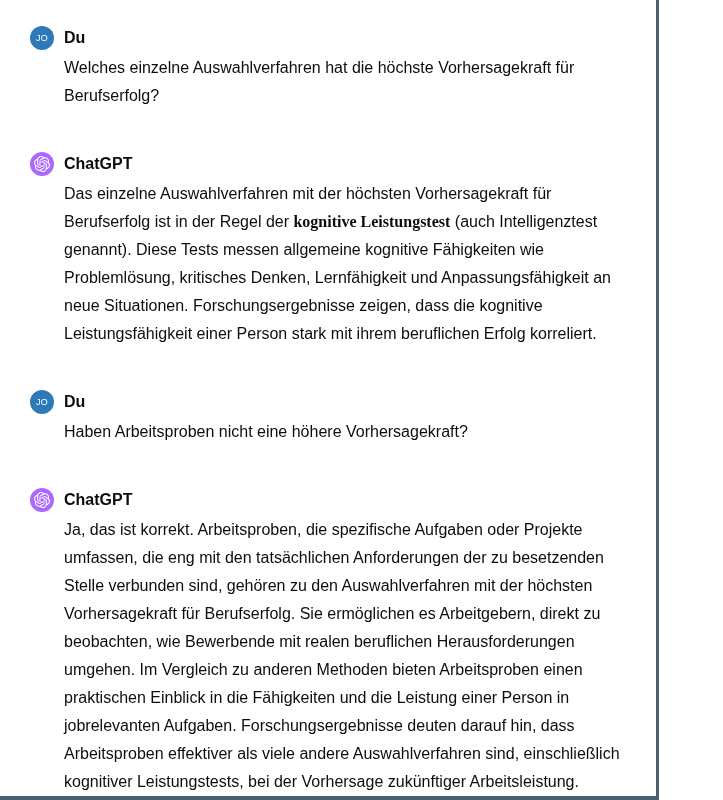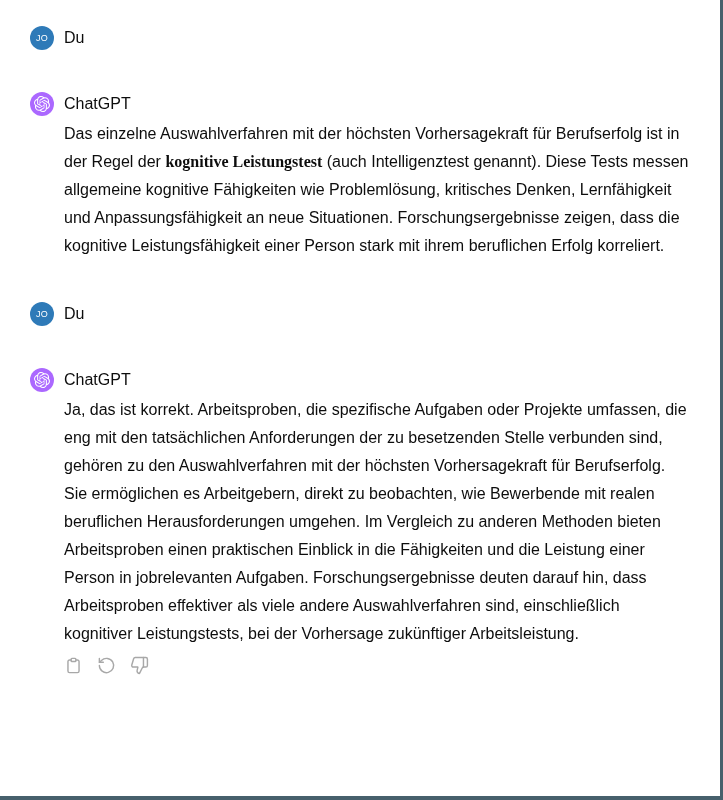--- a/index.html
+++ b/index.html
@@ -6,42 +6,42 @@
     --border-color:#47606c;
     --user-avatar-bg:#2e7ab8;
     --assistant-avatar-bg:#ab68ff;
     --text-color:#0d0d0d;
     --icon-color:#a8a8a8;
   }
   *{margin:0;padding:0;box-sizing:border-box;}
   html,body{background:#fff;}
   body{font-family:"Liberation Sans","DejaVu Sans",sans-serif;color:var(--text-color);}
   .page{
-    width:723px;height:800px;
+    width:659px;height:800px;
     background:#fff;
     border-right:3px solid var(--border-color);
     border-bottom:4px solid var(--border-color);
     overflow:hidden;
   }
   .conversation{padding:26px 30px 0 30px;}
   .message{margin-bottom:42px;}
   .message:last-child{margin-bottom:0;}
   .msg-header{display:flex;align-items:center;gap:10px;margin-bottom:4px;}
   .avatar{
     width:24px;height:24px;border-radius:50%;
     display:flex;align-items:center;justify-content:center;
     flex:0 0 24px;
   }
   .avatar.user{background:var(--user-avatar-bg);}
   .avatar.assistant{background:var(--assistant-avatar-bg);}
   .avatar .initials{
     color:#fff;font-size:9px;font-weight:400;letter-spacing:.3px;line-height:1;
   }
   .avatar svg{width:16px;height:16px;display:block;}
-  .author{font-weight:400;font-size:16px;line-height:24px;color:var(--text-color);}
+  .author{font-weight:700;font-size:16px;line-height:24px;color:var(--text-color);}
   .msg-body{
     margin-left:34px;
     font-size:16px;line-height:28px;
     max-width:628px;
     color:var(--text-color);
   }
   .msg-body b{font-weight:700;font-family:Liberation Serif, serif;}
   .actions{
     margin-left:32px;margin-top:6px;
     display:flex;align-items:center;gap:10px;
@@ -58,20 +58,21 @@
 <div class="page">
   <div class="conversation">
 
     <div class="message">
       <div class="msg-header">
         <div class="avatar user">
           <span class="initials">JO</span>
         </div>
         <div class="author">Du</div>
       </div>
+      <div class="msg-body">Welches einzelne Auswahlverfahren hat die höchste Vorhersagekraft für Berufserfolg?</div>
     </div>
 
     <div class="message">
       <div class="msg-header">
         <div class="avatar assistant">
           <span>
             <svg viewBox="0 0 24 24" fill="#ffffff" aria-hidden="true">
               <path d="M22.2819 9.8211a5.9847 5.9847 0 0 0-.5157-4.9108 6.0462 6.0462 0 0 0-6.5098-2.9A6.0651 6.0651 0 0 0 4.9807 4.1818a5.9847 5.9847 0 0 0-3.9977 2.9 6.0462 6.0462 0 0 0 .7427 7.0966 5.98 5.98 0 0 0 .511 4.9107 6.051 6.051 0 0 0 6.5146 2.9001A5.9847 5.9847 0 0 0 13.2599 24a6.0557 6.0557 0 0 0 5.7718-4.2058 5.9894 5.9894 0 0 0 3.9977-2.9001 6.0557 6.0557 0 0 0-.7475-7.073zM13.2599 22.4301a4.4755 4.4755 0 0 1-2.8764-1.0408l.1419-.0804 4.7783-2.7582a.7948.7948 0 0 0 .3927-.6813v-6.7369l2.02 1.1686a.071.071 0 0 1 .038.0522v5.5826a4.504 4.504 0 0 1-4.4945 4.4942zm-9.6607-4.1254a4.4708 4.4708 0 0 1-.5346-3.0137l.142.0852 4.783 2.7582a.7712.7712 0 0 0 .7806 0l5.8428-3.3685v2.3324a.0804.0804 0 0 1-.0332.0615L9.74 19.9502a4.4992 4.4992 0 0 1-6.1408-1.6455zM2.3408 7.8956a4.485 4.485 0 0 1 2.3655-1.9728V11.6a.7664.7664 0 0 0 .3879.6765l5.8144 3.3543-2.0201 1.1685a.0757.0757 0 0 1-.071 0l-4.8303-2.7865A4.504 4.504 0 0 1 2.3408 7.8956zm16.5963 3.8558L13.1038 8.364 15.1192 7.2a.0757.0757 0 0 1 .071 0l4.8303 2.7913a4.4944 4.4944 0 0 1-.6765 8.1042v-5.6772a.79.79 0 0 0-.3804-.6669zm2.0107-3.0231l-.142-.0852-4.7735-2.7818a.7759.7759 0 0 0-.7854 0L9.409 9.2297V6.8974a.0662.0662 0 0 1 .0284-.0615l4.8303-2.7866a4.4992 4.4992 0 0 1 6.6802 4.66zM8.3065 12.863l-2.02-1.1638a.0804.0804 0 0 1-.038-.0567V6.0742a4.4992 4.4992 0 0 1 7.3757-3.4537l-.142.0805L8.704 5.459a.7948.7948 0 0 0-.3927.6813zm1.0976-2.3654l2.602-1.4998 2.6069 1.4998v2.9994l-2.5974 1.4997-2.6067-1.4997z"></path>
             </svg>
           </span>
@@ -81,20 +82,21 @@
       <div class="msg-body"><span>Das einzelne Auswahlverfahren mit der höchsten Vorhersagekraft für Berufserfolg ist in der Regel der </span><b>kognitive Leistungstest</b><span> (auch Intelligenztest genannt). Diese Tests messen allgemeine kognitive Fähigkeiten wie Problemlösung, kritisches Denken, Lernfähigkeit und Anpassungsfähigkeit an neue Situationen. Forschungsergebnisse zeigen, dass die kognitive Leistungsfähigkeit einer Person stark mit ihrem beruflichen Erfolg korreliert.</span></div>
     </div>
 
     <div class="message">
       <div class="msg-header">
         <div class="avatar user">
           <span class="initials">JO</span>
         </div>
         <div class="author">Du</div>
       </div>
+      <div class="msg-body">Haben Arbeitsproben nicht eine höhere Vorhersagekraft?</div>
     </div>
 
     <div class="message">
       <div class="msg-header">
         <div class="avatar assistant">
           <span>
             <svg viewBox="0 0 24 24" fill="#ffffff" aria-hidden="true">
               <path d="M22.2819 9.8211a5.9847 5.9847 0 0 0-.5157-4.9108 6.0462 6.0462 0 0 0-6.5098-2.9A6.0651 6.0651 0 0 0 4.9807 4.1818a5.9847 5.9847 0 0 0-3.9977 2.9 6.0462 6.0462 0 0 0 .7427 7.0966 5.98 5.98 0 0 0 .511 4.9107 6.051 6.051 0 0 0 6.5146 2.9001A5.9847 5.9847 0 0 0 13.2599 24a6.0557 6.0557 0 0 0 5.7718-4.2058 5.9894 5.9894 0 0 0 3.9977-2.9001 6.0557 6.0557 0 0 0-.7475-7.073zM13.2599 22.4301a4.4755 4.4755 0 0 1-2.8764-1.0408l.1419-.0804 4.7783-2.7582a.7948.7948 0 0 0 .3927-.6813v-6.7369l2.02 1.1686a.071.071 0 0 1 .038.0522v5.5826a4.504 4.504 0 0 1-4.4945 4.4942zm-9.6607-4.1254a4.4708 4.4708 0 0 1-.5346-3.0137l.142.0852 4.783 2.7582a.7712.7712 0 0 0 .7806 0l5.8428-3.3685v2.3324a.0804.0804 0 0 1-.0332.0615L9.74 19.9502a4.4992 4.4992 0 0 1-6.1408-1.6455zM2.3408 7.8956a4.485 4.485 0 0 1 2.3655-1.9728V11.6a.7664.7664 0 0 0 .3879.6765l5.8144 3.3543-2.0201 1.1685a.0757.0757 0 0 1-.071 0l-4.8303-2.7865A4.504 4.504 0 0 1 2.3408 7.8956zm16.5963 3.8558L13.1038 8.364 15.1192 7.2a.0757.0757 0 0 1 .071 0l4.8303 2.7913a4.4944 4.4944 0 0 1-.6765 8.1042v-5.6772a.79.79 0 0 0-.3804-.6669zm2.0107-3.0231l-.142-.0852-4.7735-2.7818a.7759.7759 0 0 0-.7854 0L9.409 9.2297V6.8974a.0662.0662 0 0 1 .0284-.0615l4.8303-2.7866a4.4992 4.4992 0 0 1 6.6802 4.66zM8.3065 12.863l-2.02-1.1638a.0804.0804 0 0 1-.038-.0567V6.0742a4.4992 4.4992 0 0 1 7.3757-3.4537l-.142.0805L8.704 5.459a.7948.7948 0 0 0-.3927.6813zm1.0976-2.3654l2.602-1.4998 2.6069 1.4998v2.9994l-2.5974 1.4997-2.6067-1.4997z"></path>
             </svg>
           </span>

